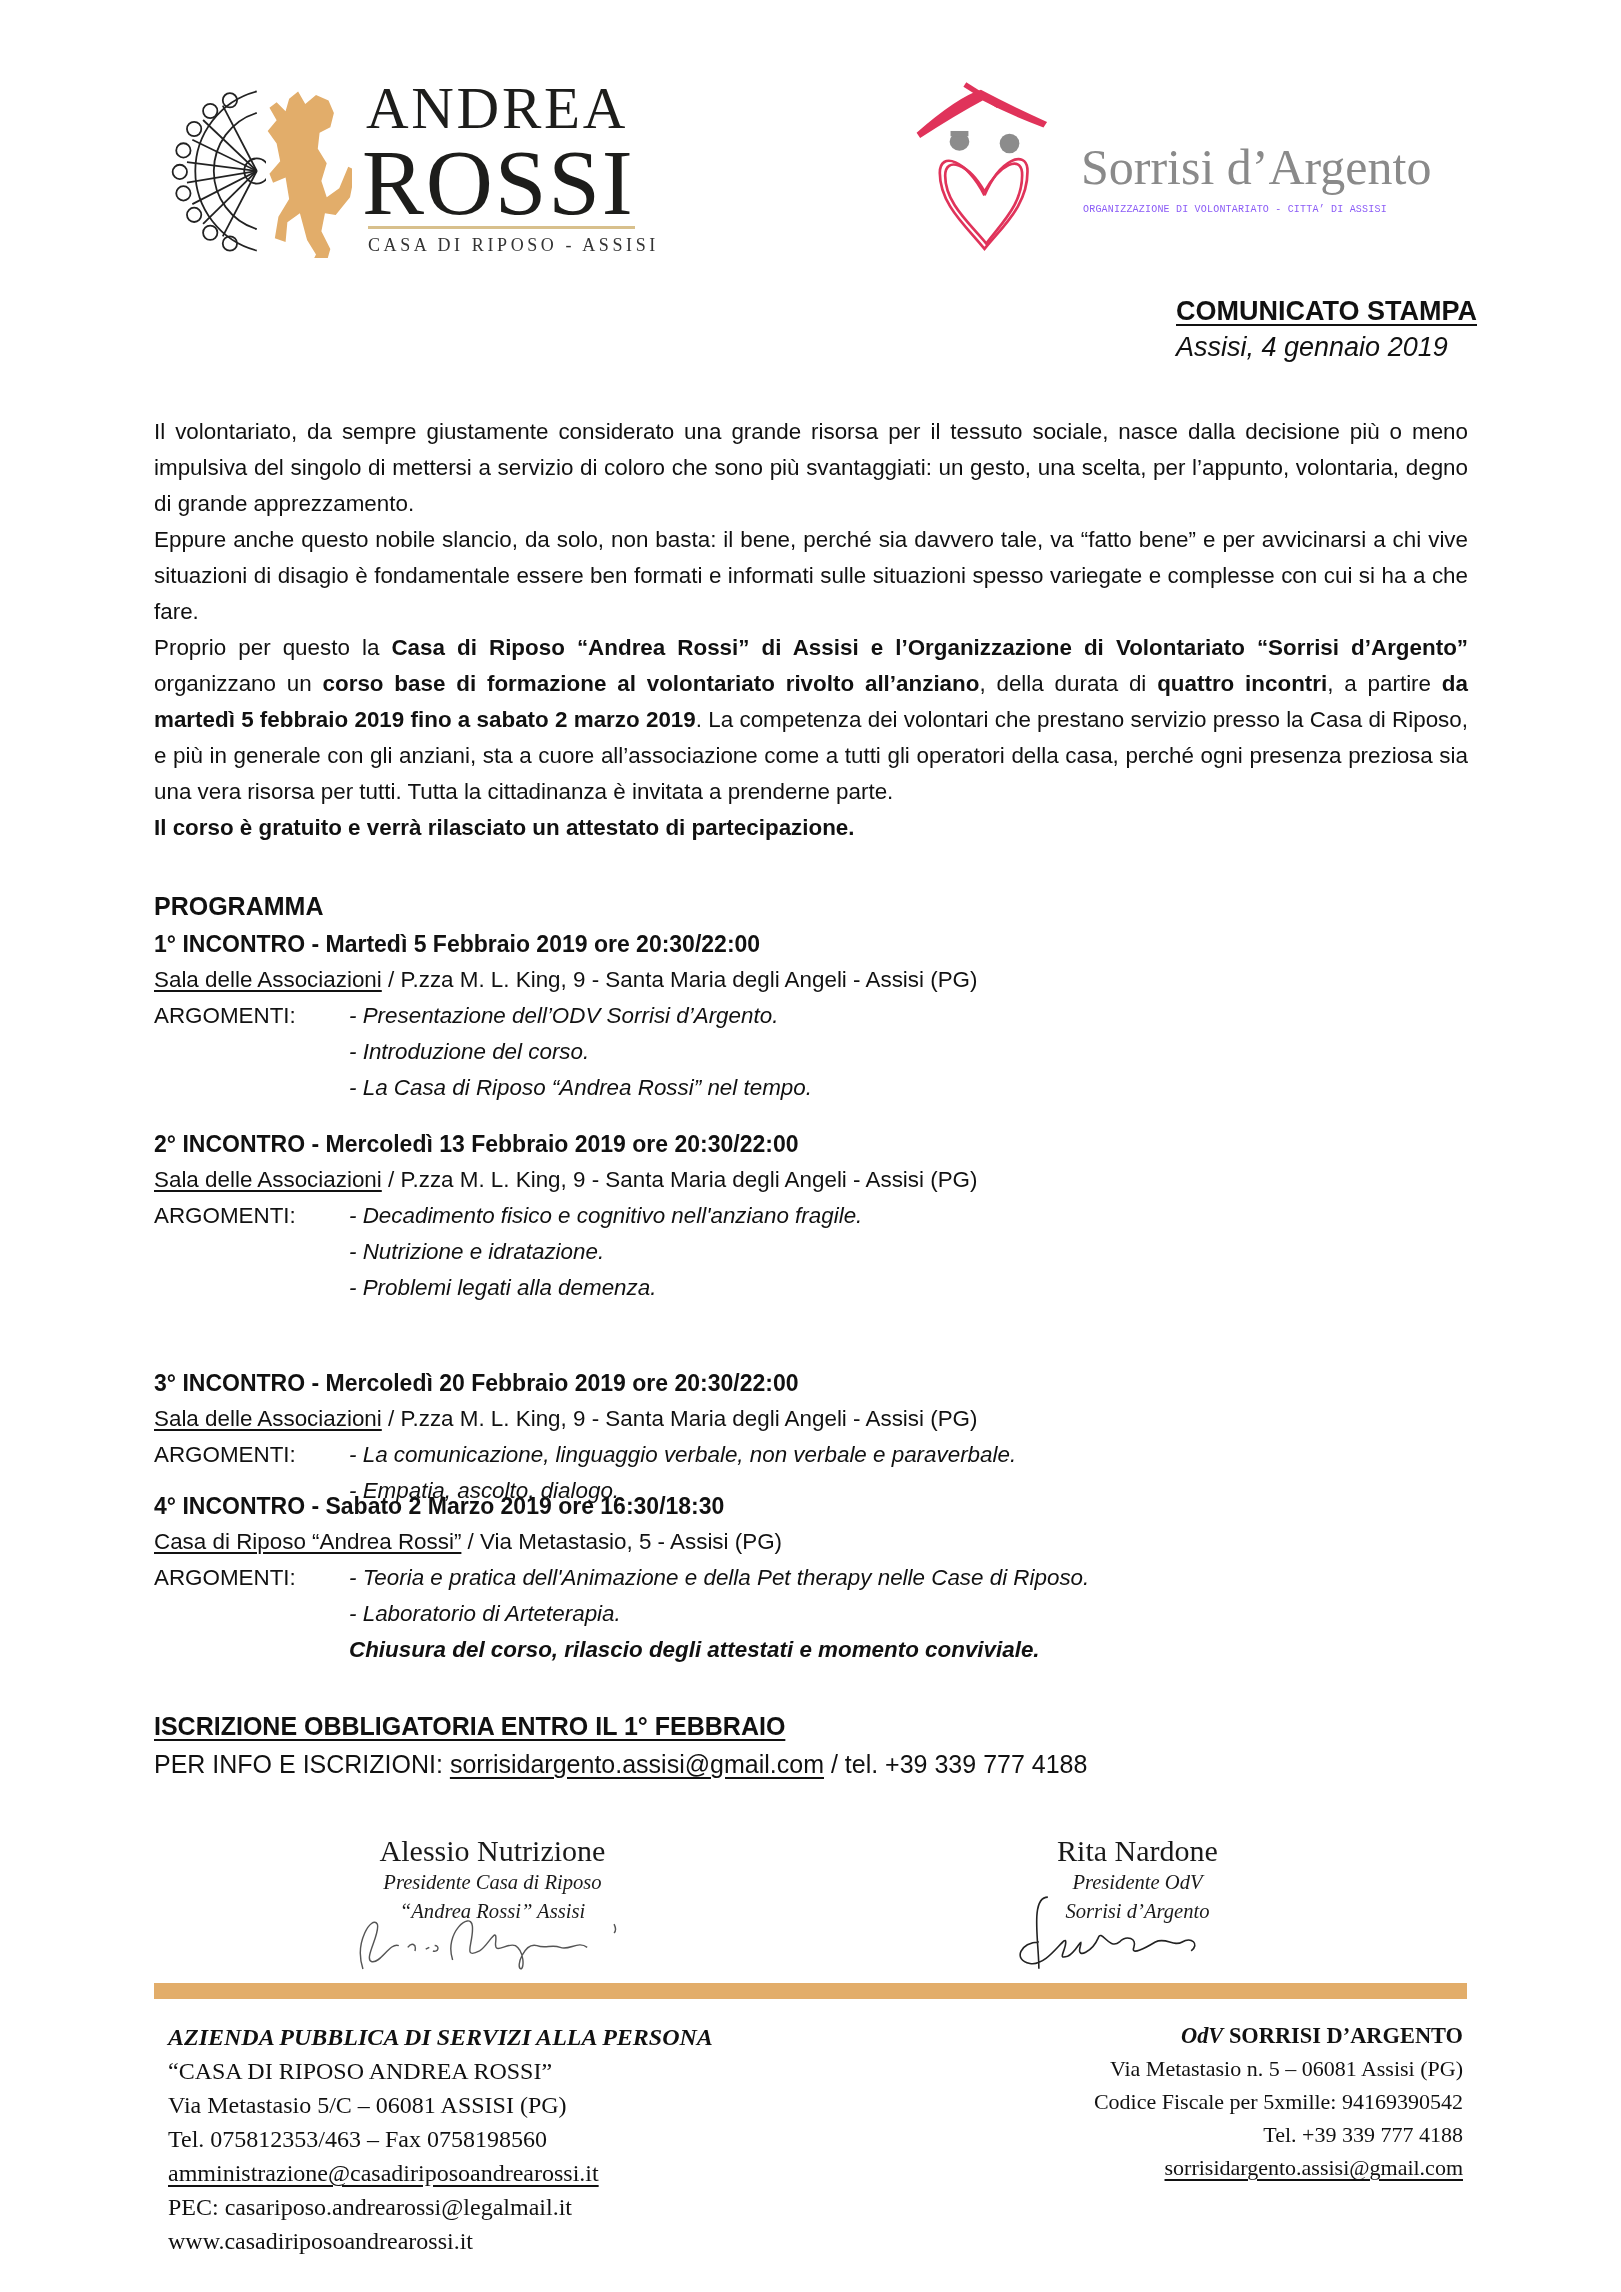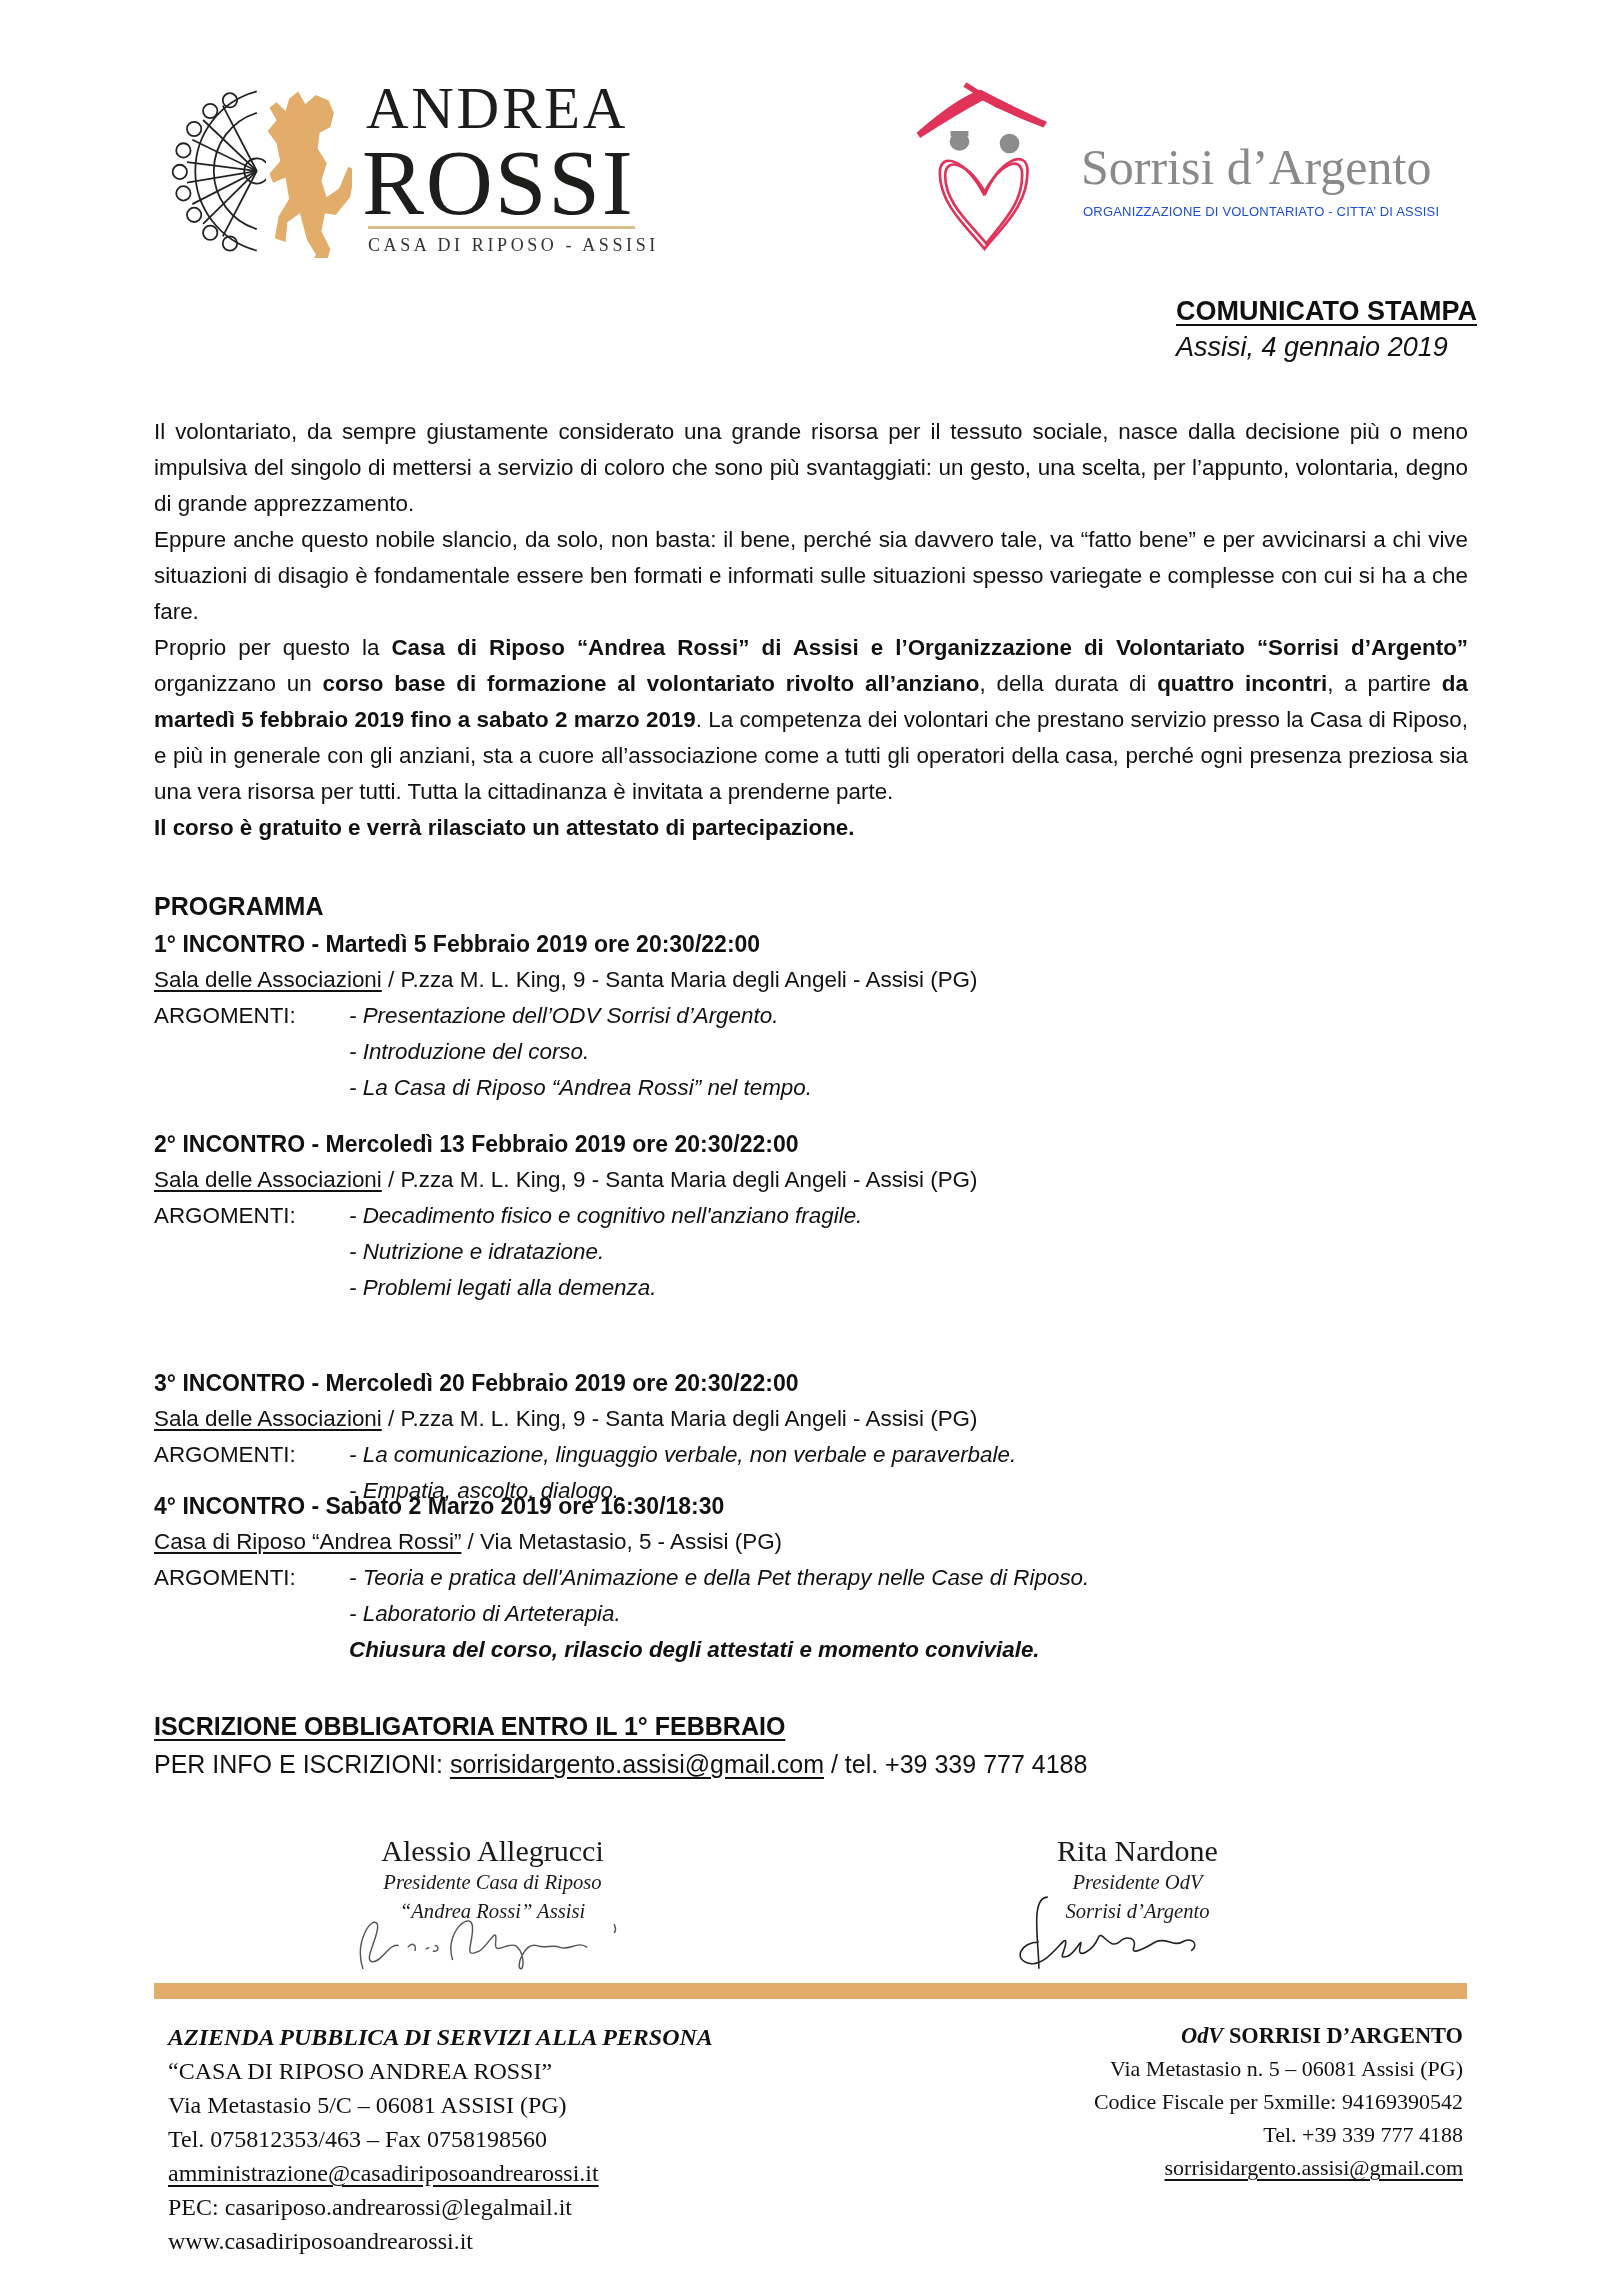--- a/index.html
+++ b/index.html
@@ -11,21 +11,21 @@
   .logo-left .rose { position: absolute; left: 0; top: 7.2px; width: 99px; height: 170px; }
   .logo-left .lion { position: absolute; left: 79px; top: 0; width: 106px; height: 179px; }
   .logo-left .name1 { position: absolute; left: 199px; top: 0; font-family: "Liberation Serif", serif; font-size: 59px; letter-spacing: 2.7px; color: #1d1d1b; line-height: 1; }
   .logo-left .name2 { position: absolute; left: 195px; top: 57px; font-family: "Liberation Serif", serif; font-size: 93px; letter-spacing: 1.8px; color: #1d1d1b; line-height: 1; }
   .logo-left .gold-rule { position: absolute; left: 201px; top: 147px; width: 267px; height: 2.7px; background: #d8c08c; }
   .logo-left .sub { position: absolute; left: 201px; top: 156px; font-family: "Liberation Serif", serif; font-size: 18px; letter-spacing: 3.6px; color: #333; white-space: nowrap; }
 
   .logo-right { position: absolute; left: 913px; top: 79px; width: 573px; height: 188px; }
   .logo-right .mark { position: absolute; left: 0; top: 0; width: 143px; height: 179px; }
   .logo-right .title { position: absolute; left: 168px; top: 63px; font-family: "Liberation Serif", serif; font-size: 50px; color: #8a8a8a; white-space: nowrap; line-height: 1; }
-  .logo-right .tagline { position: absolute; left: 170px; top: 125px; font-family: Liberation Sans, sans-serif; font-size: 13px; color: #1d4ed8; white-space: nowrap; letter-spacing: 0.2px; }
+  .logo-right .tagline { position: absolute; left: 170px; top: 125px; font-family: Liberation Mono, monospace; font-size: 10px; color: #8b5cf6; white-space: nowrap; letter-spacing: 0.2px; }
 
   
   .press { position: absolute; right: 145px; top: 296px; text-align: left; }
   .press .label { font-size: 27px; font-weight: bold; text-decoration: underline; text-underline-offset: 3.6px; display: block; }
   .press .date { font-size: 27px; font-style: italic; display: block; margin-top: 5.4px; }
 
   
   .content { position: absolute; left: 154px; top: 414px; width: 1314px; font-size: 22.4px; line-height: 36px; }
   .content p { text-align: justify; text-align-last: left; }
   .content b { font-weight: bold; }
@@ -193,21 +193,21 @@
   <div class="row">
       <span class="lbl"></span>
       <span class="topic strong">Chiusura del corso, rilascio degli attestati e momento conviviale.</span>
     </div>
 </div>
 
 <div class="iscr">ISCRIZIONE OBBLIGATORIA ENTRO IL 1° FEBBRAIO</div>
 <div class="info"><span>PER INFO E ISCRIZIONI: </span><span class="mail">sorrisidargento.assisi@gmail.com</span><span> / tel. +39 339 777 4188</span></div>
 
 <div class="sig sig-left">
-  <span class="nm">Alessio Allegrucci</span>
+  <span class="nm">Alessio Nutrizione</span>
   <span class="role">Presidente Casa di Riposo</span>
   <span class="role">“Andrea Rossi” Assisi</span>
   <svg style="left:-3.6px;top:72px" width="287" height="72" viewBox="0 0 320 80">
     <path d="M20 70 C10 40 30 10 36 20 C40 30 20 60 30 62 C40 64 50 40 60 44 M70 46 C74 40 80 42 78 50 M90 48 l4 -2 M100 44 c6 0 4 8 -2 6 M120 60 C110 30 140 5 142 22 C144 40 130 60 150 50 C160 44 170 20 168 40 C166 56 180 40 190 44 C200 50 200 70 196 70 C190 68 200 40 214 44 C224 48 230 42 240 46 C250 50 260 38 270 46 M300 20 c2 4 2 8 0 10" fill="none" stroke="#555" stroke-width="1.6"></path>
   </svg>
 </div>
 
 <div class="sig sig-right">
   <span class="nm">Rita Nardone</span>
   <span class="role">Presidente OdV</span>

